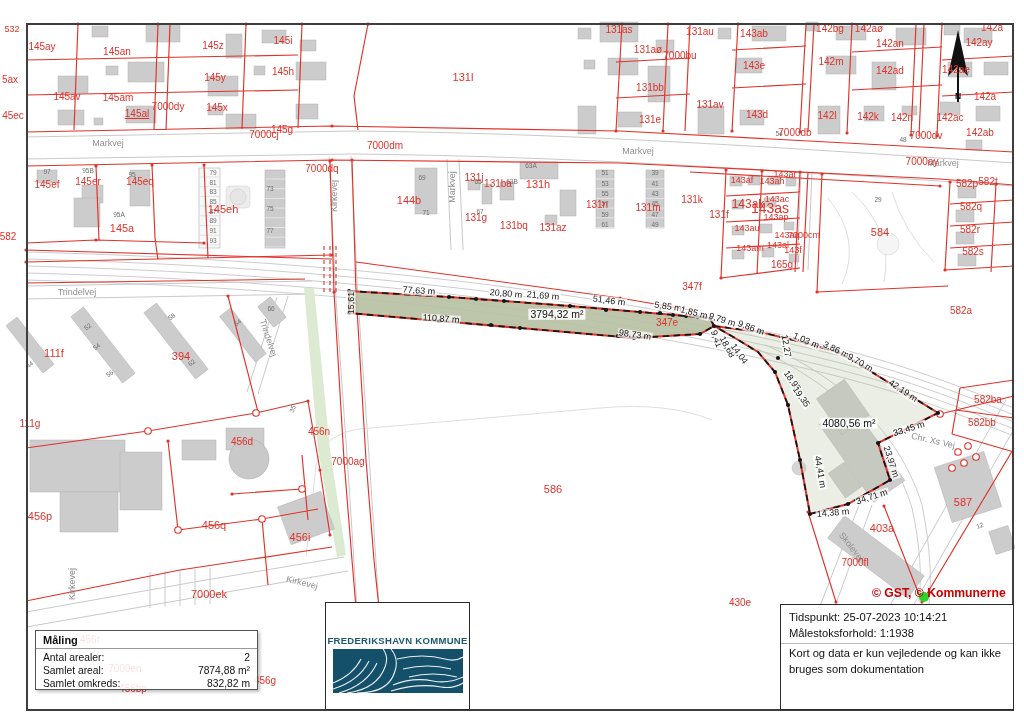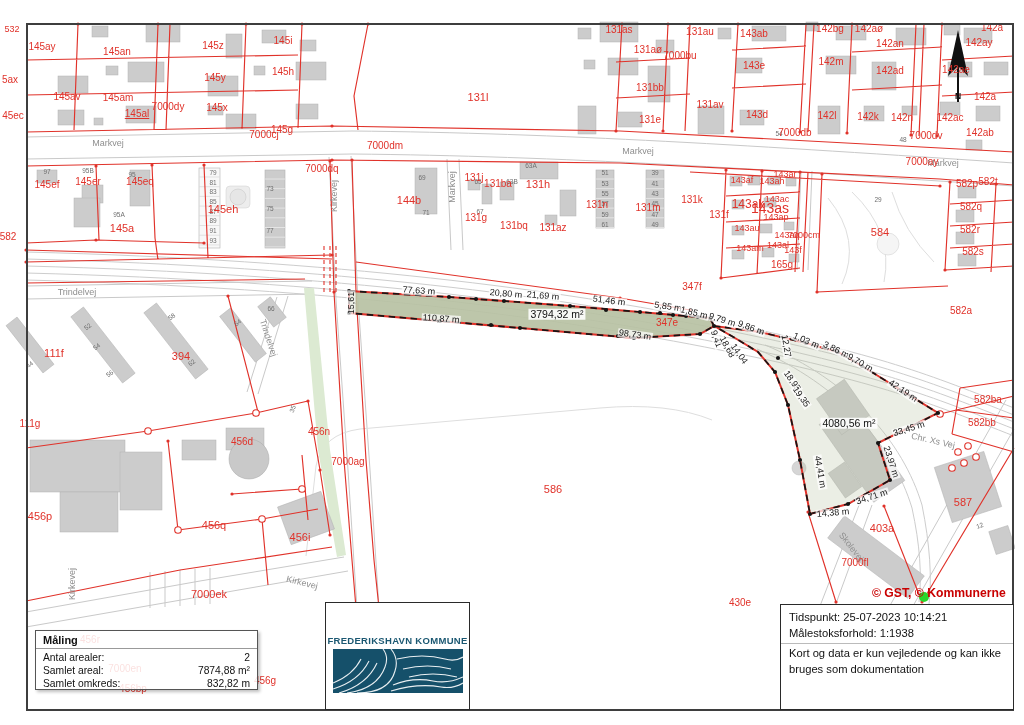--- a/index.html
+++ b/index.html
@@ -290,21 +290,21 @@
     <div class="mlabel plabel" style="left: 168px; top: 107px; transform: translate(-50%, -50%) rotate(0deg);">7000dy</div>
     <div class="mlabel plabel" style="left: 217px; top: 108px; transform: translate(-50%, -50%) rotate(0deg);">145x</div>
     <div class="mlabel plabel" style="left: 282px; top: 104px; transform: translate(-50%, -50%) rotate(0deg); margin-top: 26px;">145g</div>
     <div class="mlabel plabel" style="left: 264px; top: 135px; transform: translate(-50%, -50%) rotate(0deg);">7000cj</div>
     <div class="mlabel plabel" style="left: 47px; top: 185px; transform: translate(-50%, -50%) rotate(0deg);">145ef</div>
     <div class="mlabel plabel" style="left: 88px; top: 182px; transform: translate(-50%, -50%) rotate(0deg);">145er</div>
     <div class="mlabel plabel" style="left: 140px; top: 182px; transform: translate(-50%, -50%) rotate(0deg);">145eq</div>
     <div class="mlabel plabel" style="left: 223px; top: 209px; transform: translate(-50%, -50%) rotate(0deg); font-size: 11px;">145eh</div>
     <div class="mlabel plabel" style="left: 122px; top: 228px; transform: translate(-50%, -50%) rotate(0deg); font-size: 11px;">145a</div>
     <div class="mlabel plabel" style="left: 8px; top: 237px; transform: translate(-50%, -50%) rotate(0deg);">582</div>
-    <div class="mlabel plabel" style="left: 478px; top: 77px; transform: translate(-50%, -50%) rotate(0deg); font-size: 11px; margin-top: 20px;">131l</div>
+    <div class="mlabel plabel" style="left: 463px; top: 77px; transform: translate(-50%, -50%) rotate(0deg); font-size: 11px;">131l</div>
     <div class="mlabel plabel" style="left: 619px; top: 30px; transform: translate(-50%, -50%) rotate(0deg);">131as</div>
     <div class="mlabel plabel" style="left: 648px; top: 50px; transform: translate(-50%, -50%) rotate(0deg);">131aø</div>
     <div class="mlabel plabel" style="left: 680px; top: 56px; transform: translate(-50%, -50%) rotate(0deg);">7000bu</div>
     <div class="mlabel plabel" style="left: 650px; top: 88px; transform: translate(-50%, -50%) rotate(0deg);">131bb</div>
     <div class="mlabel plabel" style="left: 650px; top: 120px; transform: translate(-50%, -50%) rotate(0deg);">131e</div>
     <div class="mlabel plabel" style="left: 700px; top: 32px; transform: translate(-50%, -50%) rotate(0deg);">131au</div>
     <div class="mlabel plabel" style="left: 754px; top: 34px; transform: translate(-50%, -50%) rotate(0deg);">143ab</div>
     <div class="mlabel plabel" style="left: 830px; top: 29px; transform: translate(-50%, -50%) rotate(0deg);">142bg</div>
     <div class="mlabel plabel" style="left: 869px; top: 29px; transform: translate(-50%, -50%) rotate(0deg);">142aø</div>
     <div class="mlabel plabel" style="left: 890px; top: 44px; transform: translate(-50%, -50%) rotate(0deg);">142an</div>

